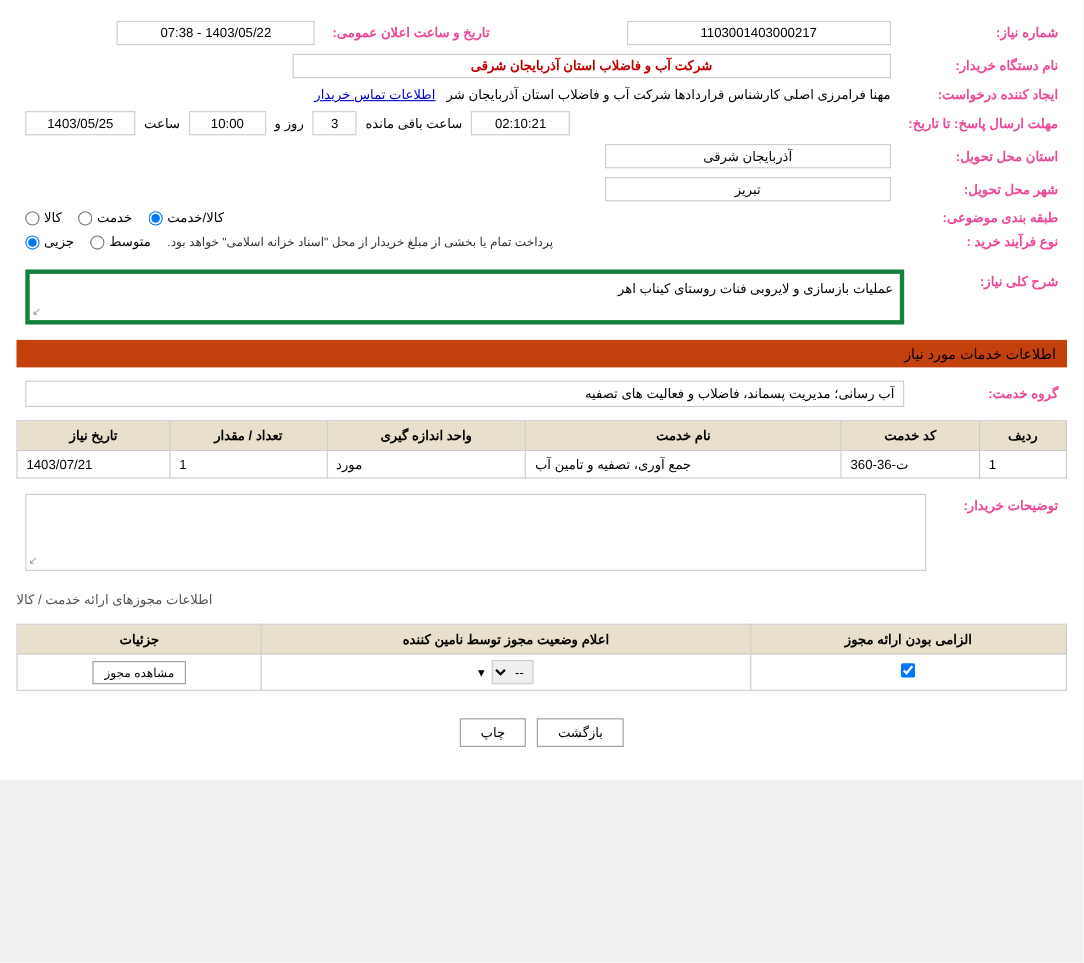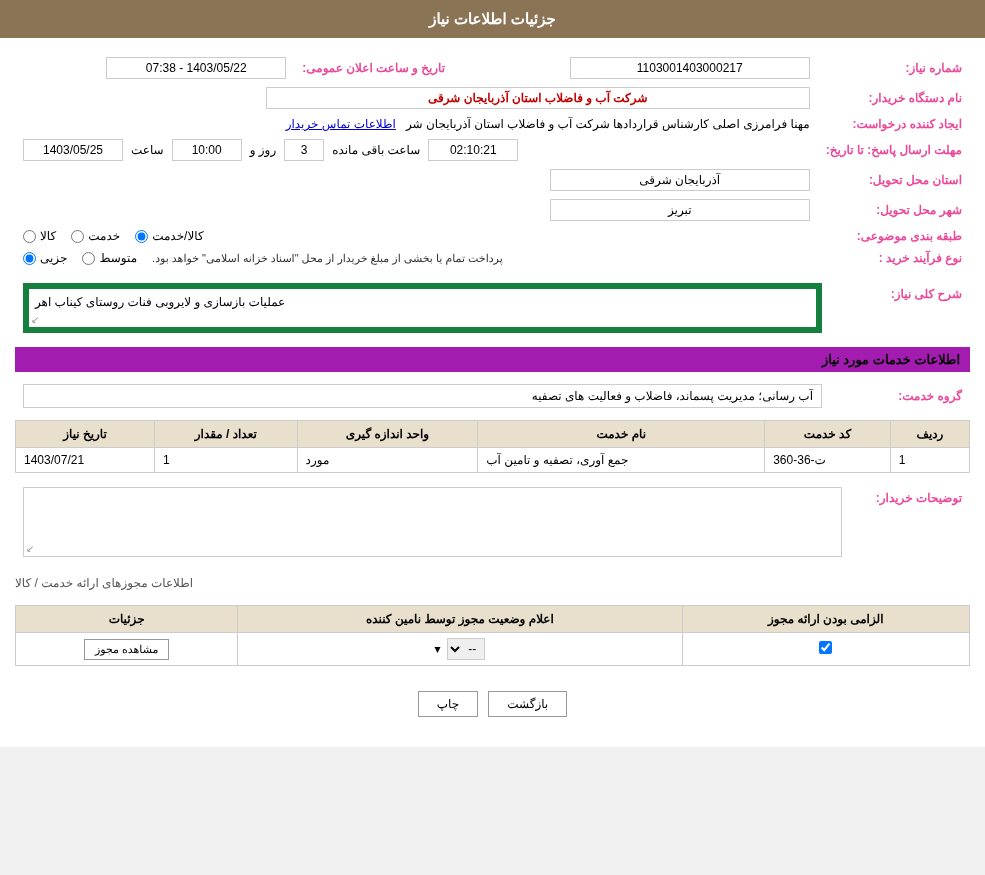--- a/index.html
+++ b/index.html
@@ -20,23 +20,23 @@
       text-align: center;
       padding: 10px;
       font-size: 15px;
       font-weight: bold;
     }
     .main-content {
       padding: 15px;
       background: #fff;
     }
     .section-header {
-      background: #a21caf;
+      background: #c2410c;
       padding: 5px 10px;
-      font-weight: bold;
+      font-weight: normal;
       font-size: 13px;
       margin-bottom: 8px;
     }
     .info-table {
       width: 100%;
       border-collapse: collapse;
       margin-bottom: 10px;
     }
     .info-table td {
       padding: 4px 8px;
@@ -159,29 +159,29 @@
       position: relative;
     }
     .resize-handle {
       position: absolute;
       bottom: 2px;
       left: 2px;
       color: #999;
       font-size: 10px;
     }
     .description-box {
-      border: 6px solid #15803d;
+      border: 4px solid #15803d;
       min-height: 50px;
       padding: 6px;
       background: #fff;
       width: 100%;
       position: relative;
       display: flex;
       align-items: flex-start;
-      justify-content: flex-end;
+      justify-content: flex-start;
     }
     .checkbox-cell {
       text-align: center;
     }
     .select-field {
       padding: 2px 4px;
       border: 1px solid #ccc;
       font-size: 12px;
       font-family: Tahoma, Arial, sans-serif;
     }
@@ -190,23 +190,20 @@
       color: #555;
       font-size: 12px;
       padding: 5px 0;
     }
   </style>
 </head>
 <body>
 
 <div class="page-wrapper">
 
-  <div class="header-bar">
-    <span>جزئیات اطلاعات نیاز</span>
-  </div>
 
   <div class="main-content">
 
     <table class="info-table">
       <tbody>
           <tr>
         <td class="label-cell">شماره نیاز:</td>
         <td class="value-cell">
           <span class="input-field input-wide" style="display:inline-block; width:240px; text-align:center;">1103001403000217</span>
         </td>

